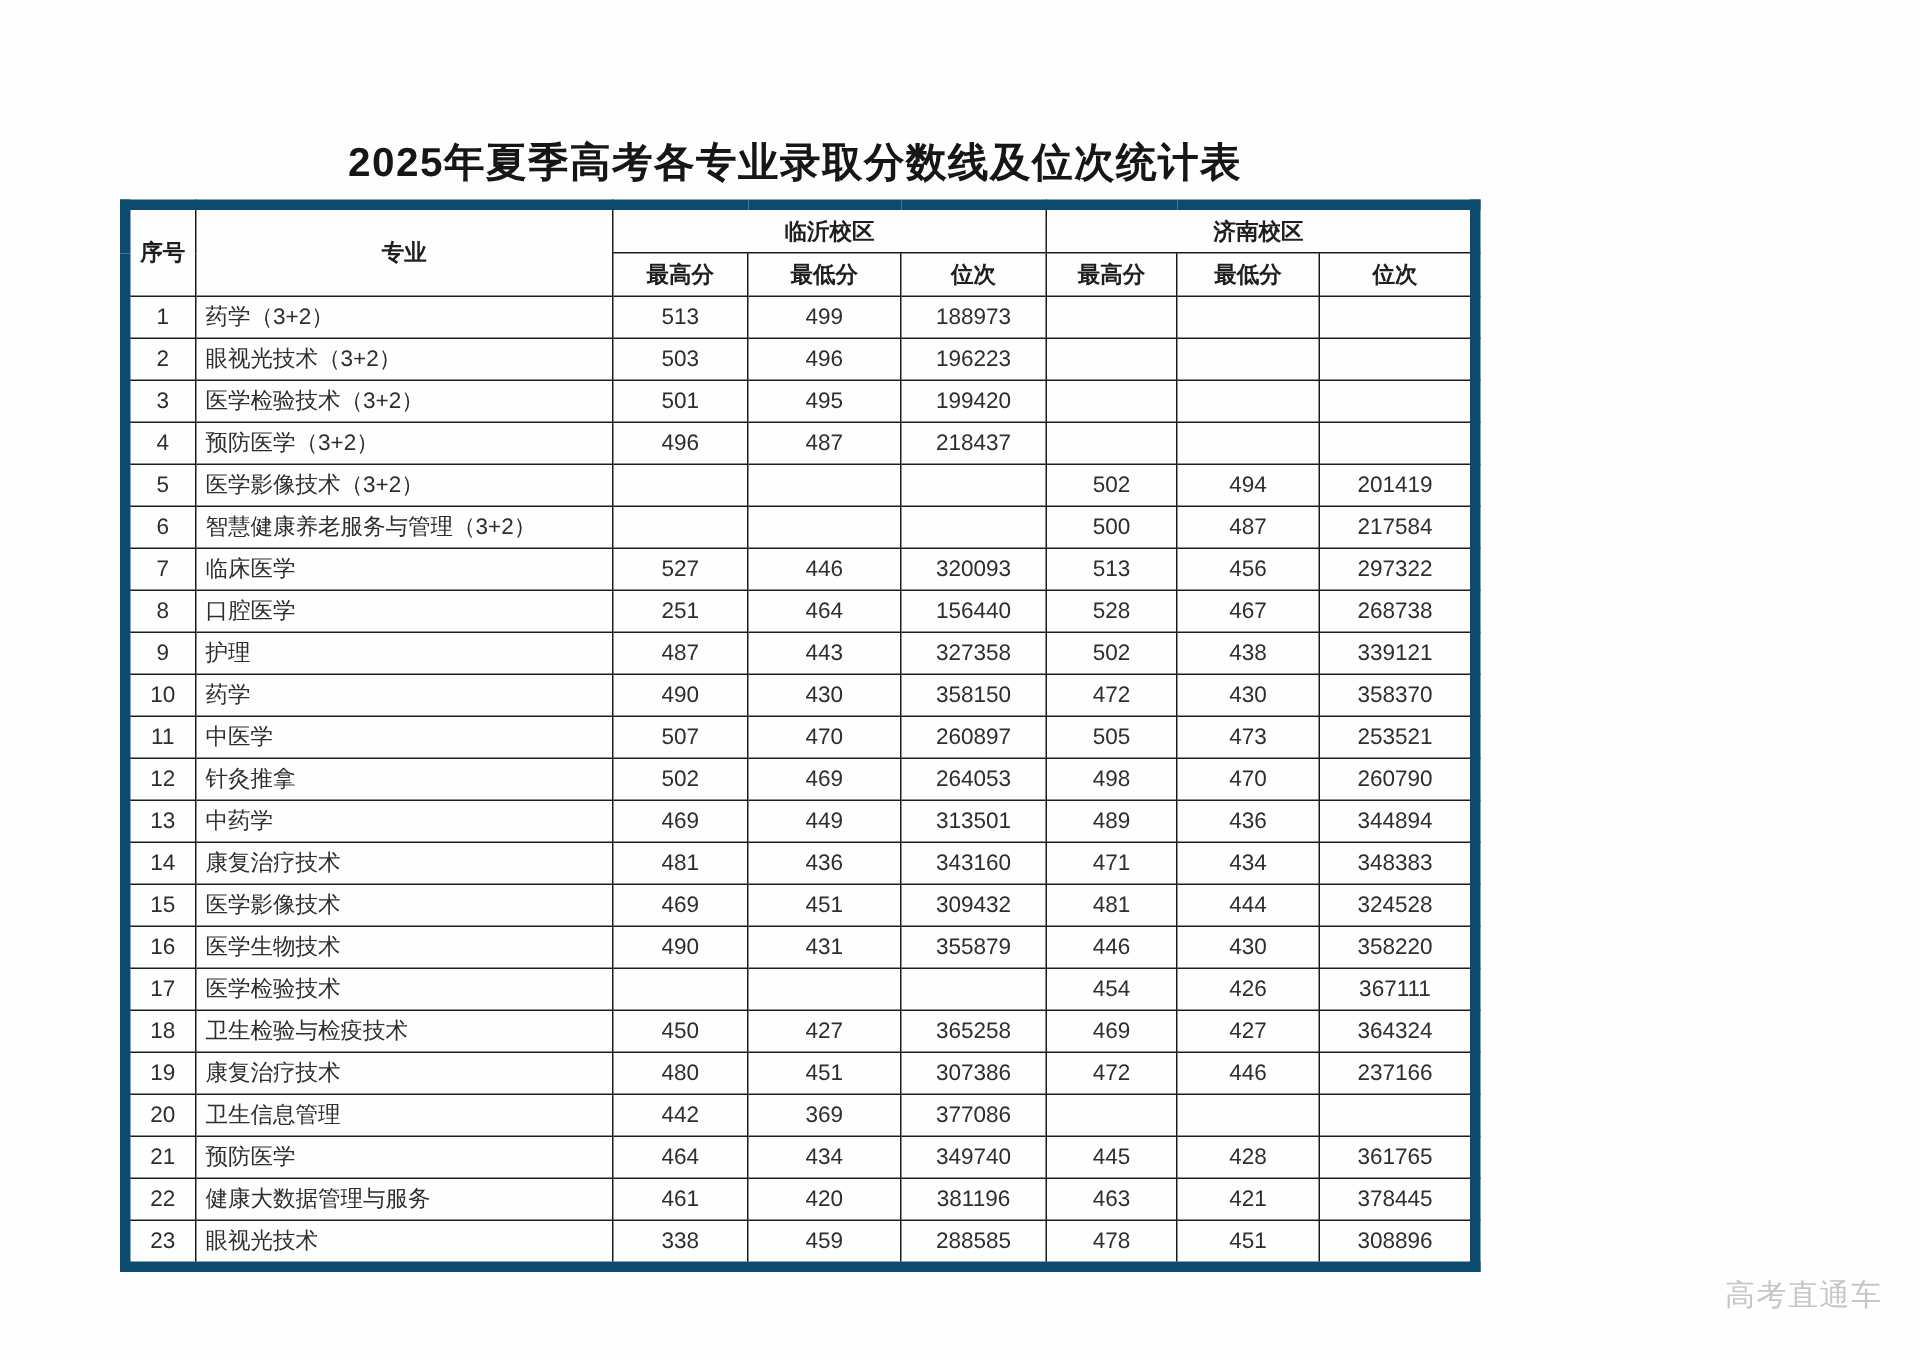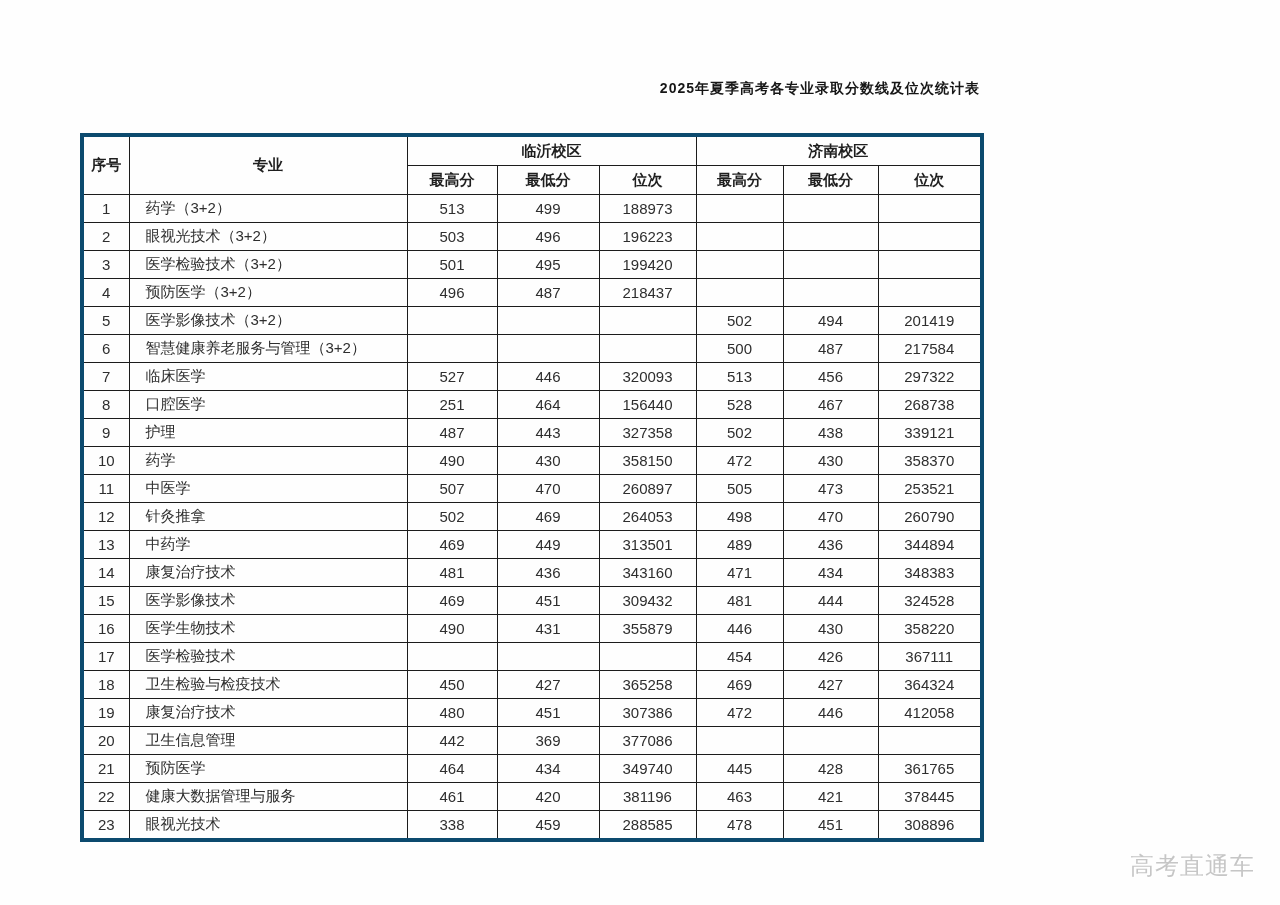--- a/index.html
+++ b/index.html
@@ -12,64 +12,64 @@
   }
   .page {
     position: relative;
     width: 1280px;
     height: 905px;
     background: #fefefe;
     overflow: hidden;
   }
   .title {
     position: absolute;
-    top: 80px;
+    top: 90px;
     left: 80px;
     width: 900px;
     margin: 0;
-    text-align: right;
-    font-size: 14px;
+    text-align: center;
+    font-size: 27px;
     font-weight: 700;
     color: #161616;
     letter-spacing: 1px;
   }
   table.score-table {
     position: absolute;
     top: 133px;
     left: 80px;
     width: 900px;
     border-collapse: collapse;
     table-layout: fixed;
-    border: 4px solid #0c4a6e;
+    border: 7px solid #0c4a6e;
   }
   .score-table th, .score-table td {
     border: 1px solid #1c1c1c;
     height: 27px;
     padding: 0 4px;
     font-size: 15px;
     text-align: center;
     color: #2e2e2e;
     white-space: nowrap;
     overflow: hidden;
   }
   .score-table th {
     font-weight: 700;
     color: #1f1f1f;
     height: 28px;
     font-size: 15px;
   }
   .score-table td.major {
     text-align: left;
-    padding-left: 16px;
+    padding-left: 6px;
   }
   .watermark {
     position: absolute;
     top: 850px;
     right: 25px;
-    font-size: 24px;
+    font-size: 20px;
     color: #c6c6c6;
     letter-spacing: 1px;
     text-shadow: 1px 1px 0 #ffffff;
   }
 </style>
 </head>
 <body>
 
 <div class="page">
 
@@ -284,21 +284,21 @@
           <td>364324</td>
         </tr>
         <tr>
           <td>19</td>
           <td class="major">康复治疗技术</td>
           <td>480</td>
           <td>451</td>
           <td>307386</td>
           <td>472</td>
           <td>446</td>
-          <td>412058</td>
+          <td>237166</td>
         </tr>
         <tr>
           <td>20</td>
           <td class="major">卫生信息管理</td>
           <td>442</td>
           <td>369</td>
           <td>377086</td>
           <td></td>
           <td></td>
           <td></td>

